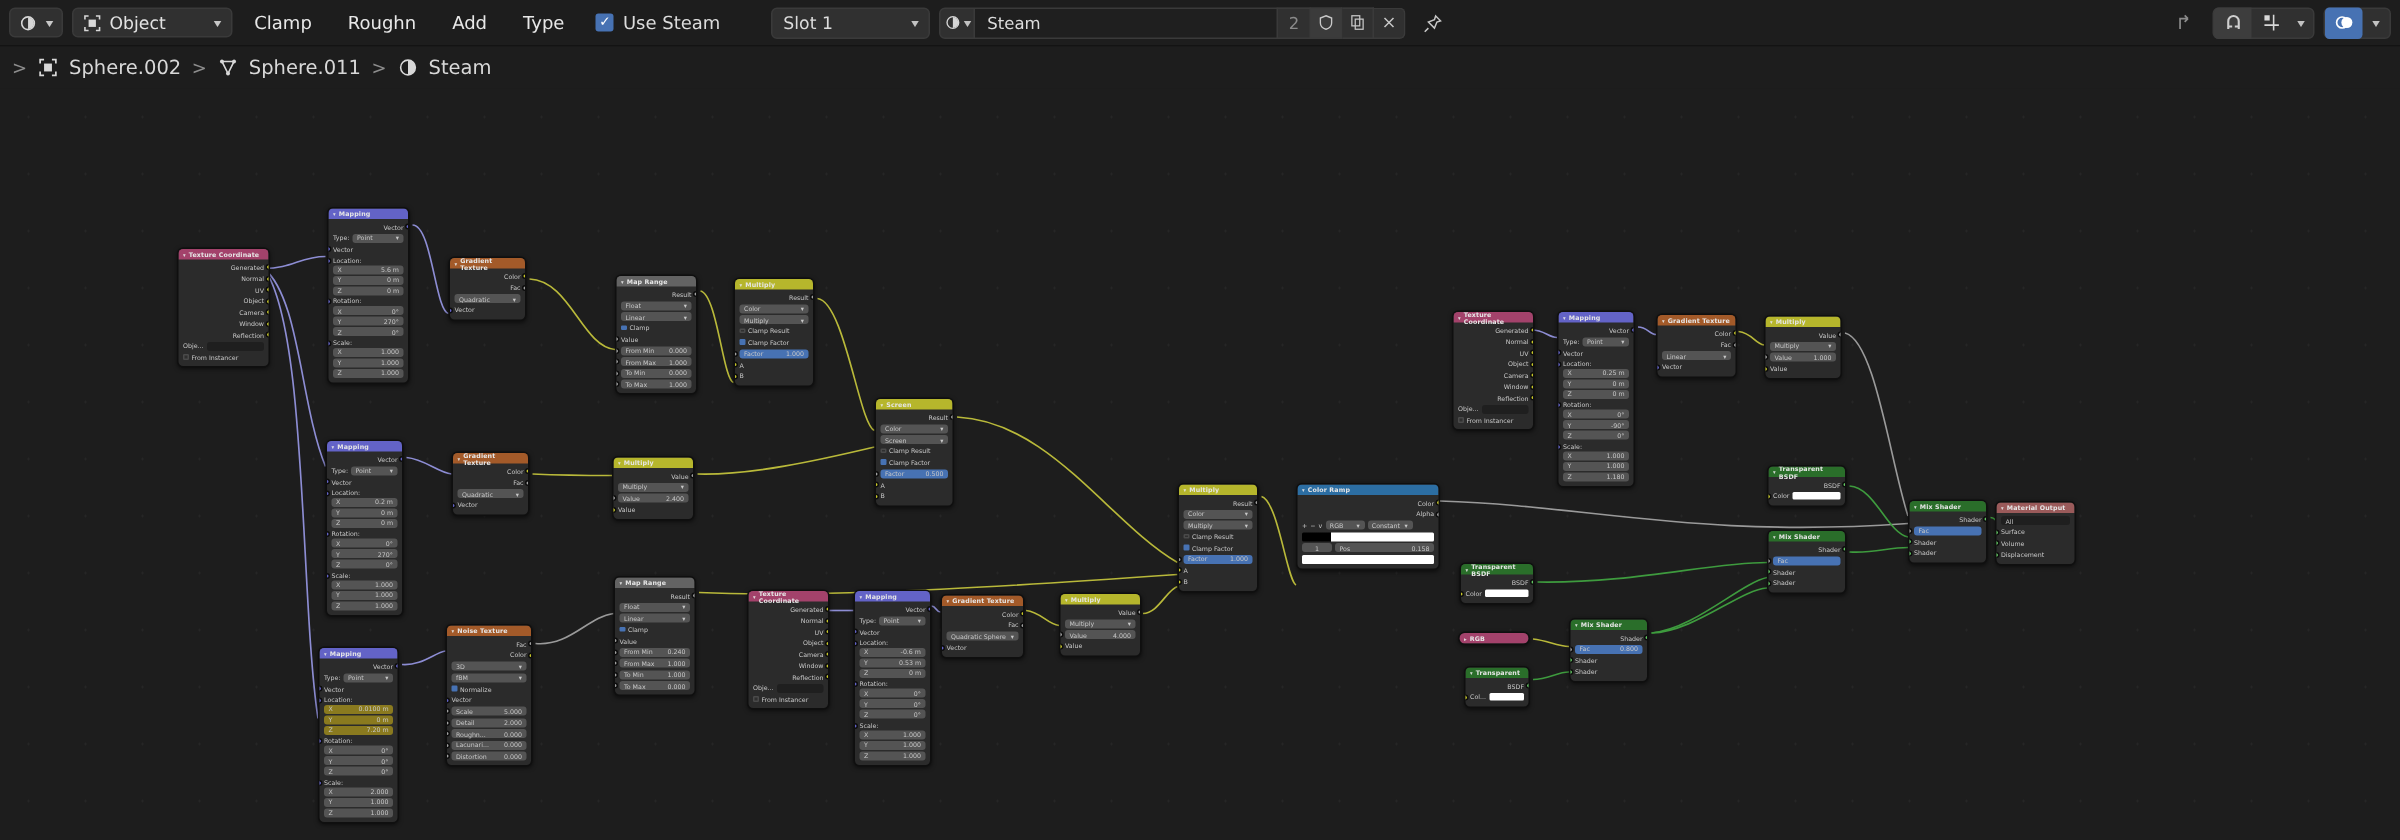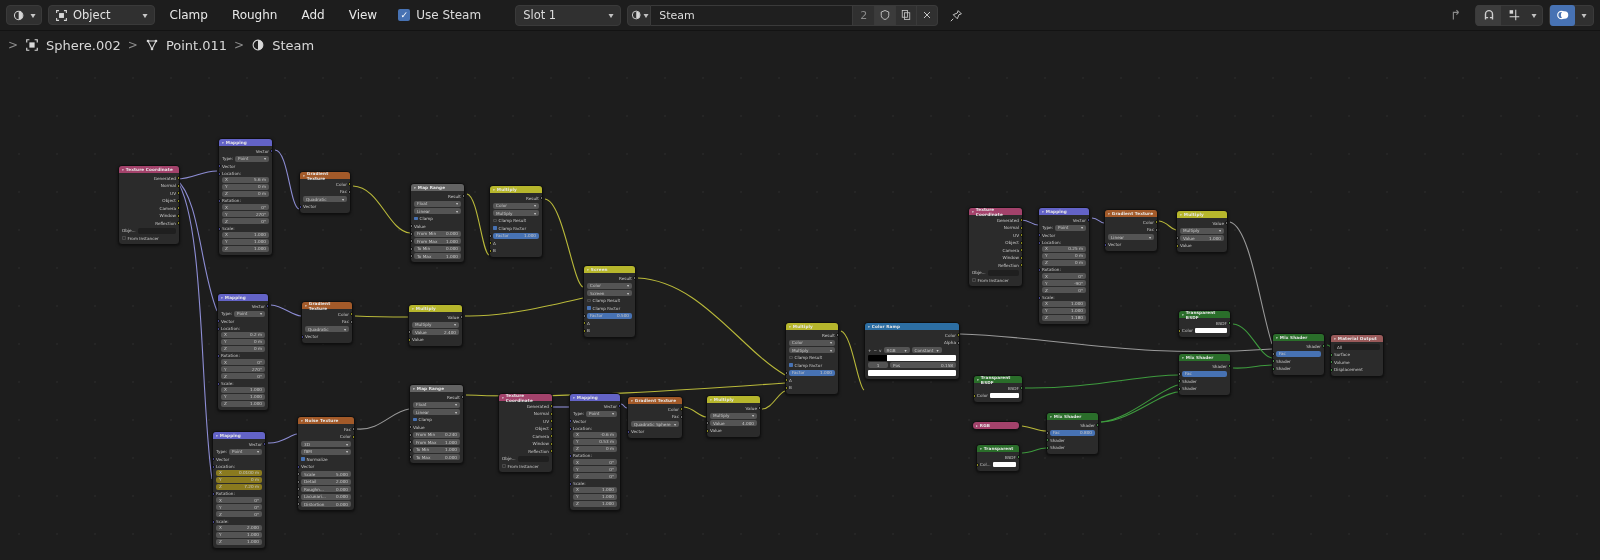--- a/index.html
+++ b/index.html
@@ -141,21 +141,21 @@
       <path d="M2 5V2h3M14 5V2h-3M2 11v3h3M14 11v3h-3" fill="none" stroke="#d8d8d8" stroke-width="1.3"></path>
       <rect x="5" y="5" width="6" height="6" fill="#d8d8d8"></rect>
     </svg>
     <span>Object</span>
     <span class="chev" style="margin-left:28px">▾</span>
   </div>
 
   <div class="menu-item">Clamp</div>
   <div class="menu-item">Roughn</div>
   <div class="menu-item">Add</div>
-  <div class="menu-item">View</div>
+  <div class="menu-item">Type</div>
 
   <div class="check-wrap">
     <span class="cb">✓</span>
     <span style="font-size:12px">Use Steam</span>
   </div>
 
   <div class="sep"></div>
 
   <div class="slot-sel">
     <span>Slot 1</span>
@@ -250,21 +250,21 @@
 
   <span class="bc-sep">&gt;</span>
 
   <div class="bc-item">
     <svg width="14" height="14" viewBox="0 0 16 16">
       <path d="M3.4 3.4 L12.6 3.4 L8 12.6 Z" fill="none" stroke="#d8d8d8" stroke-width="1.2"></path>
       <circle cx="3.4" cy="3.4" r="1.5" fill="#d8d8d8"></circle>
       <circle cx="12.6" cy="3.4" r="1.5" fill="#d8d8d8"></circle>
       <circle cx="8" cy="12.6" r="1.5" fill="#d8d8d8"></circle>
     </svg>
-    <span>Point.011</span>
+    <span>Sphere.011</span>
   </div>
 
   <span class="bc-sep">&gt;</span>
 
   <div class="bc-item">
     <svg width="14" height="14" viewBox="0 0 16 16">
       <circle cx="8" cy="8" r="5.6" fill="none" stroke="#d8d8d8" stroke-width="1.2"></circle>
       <path d="M8 2.4 a5.6 5.6 0 0 1 0 11.2 z" fill="#d8d8d8"></path>
     </svg>
     <span>Steam</span>

